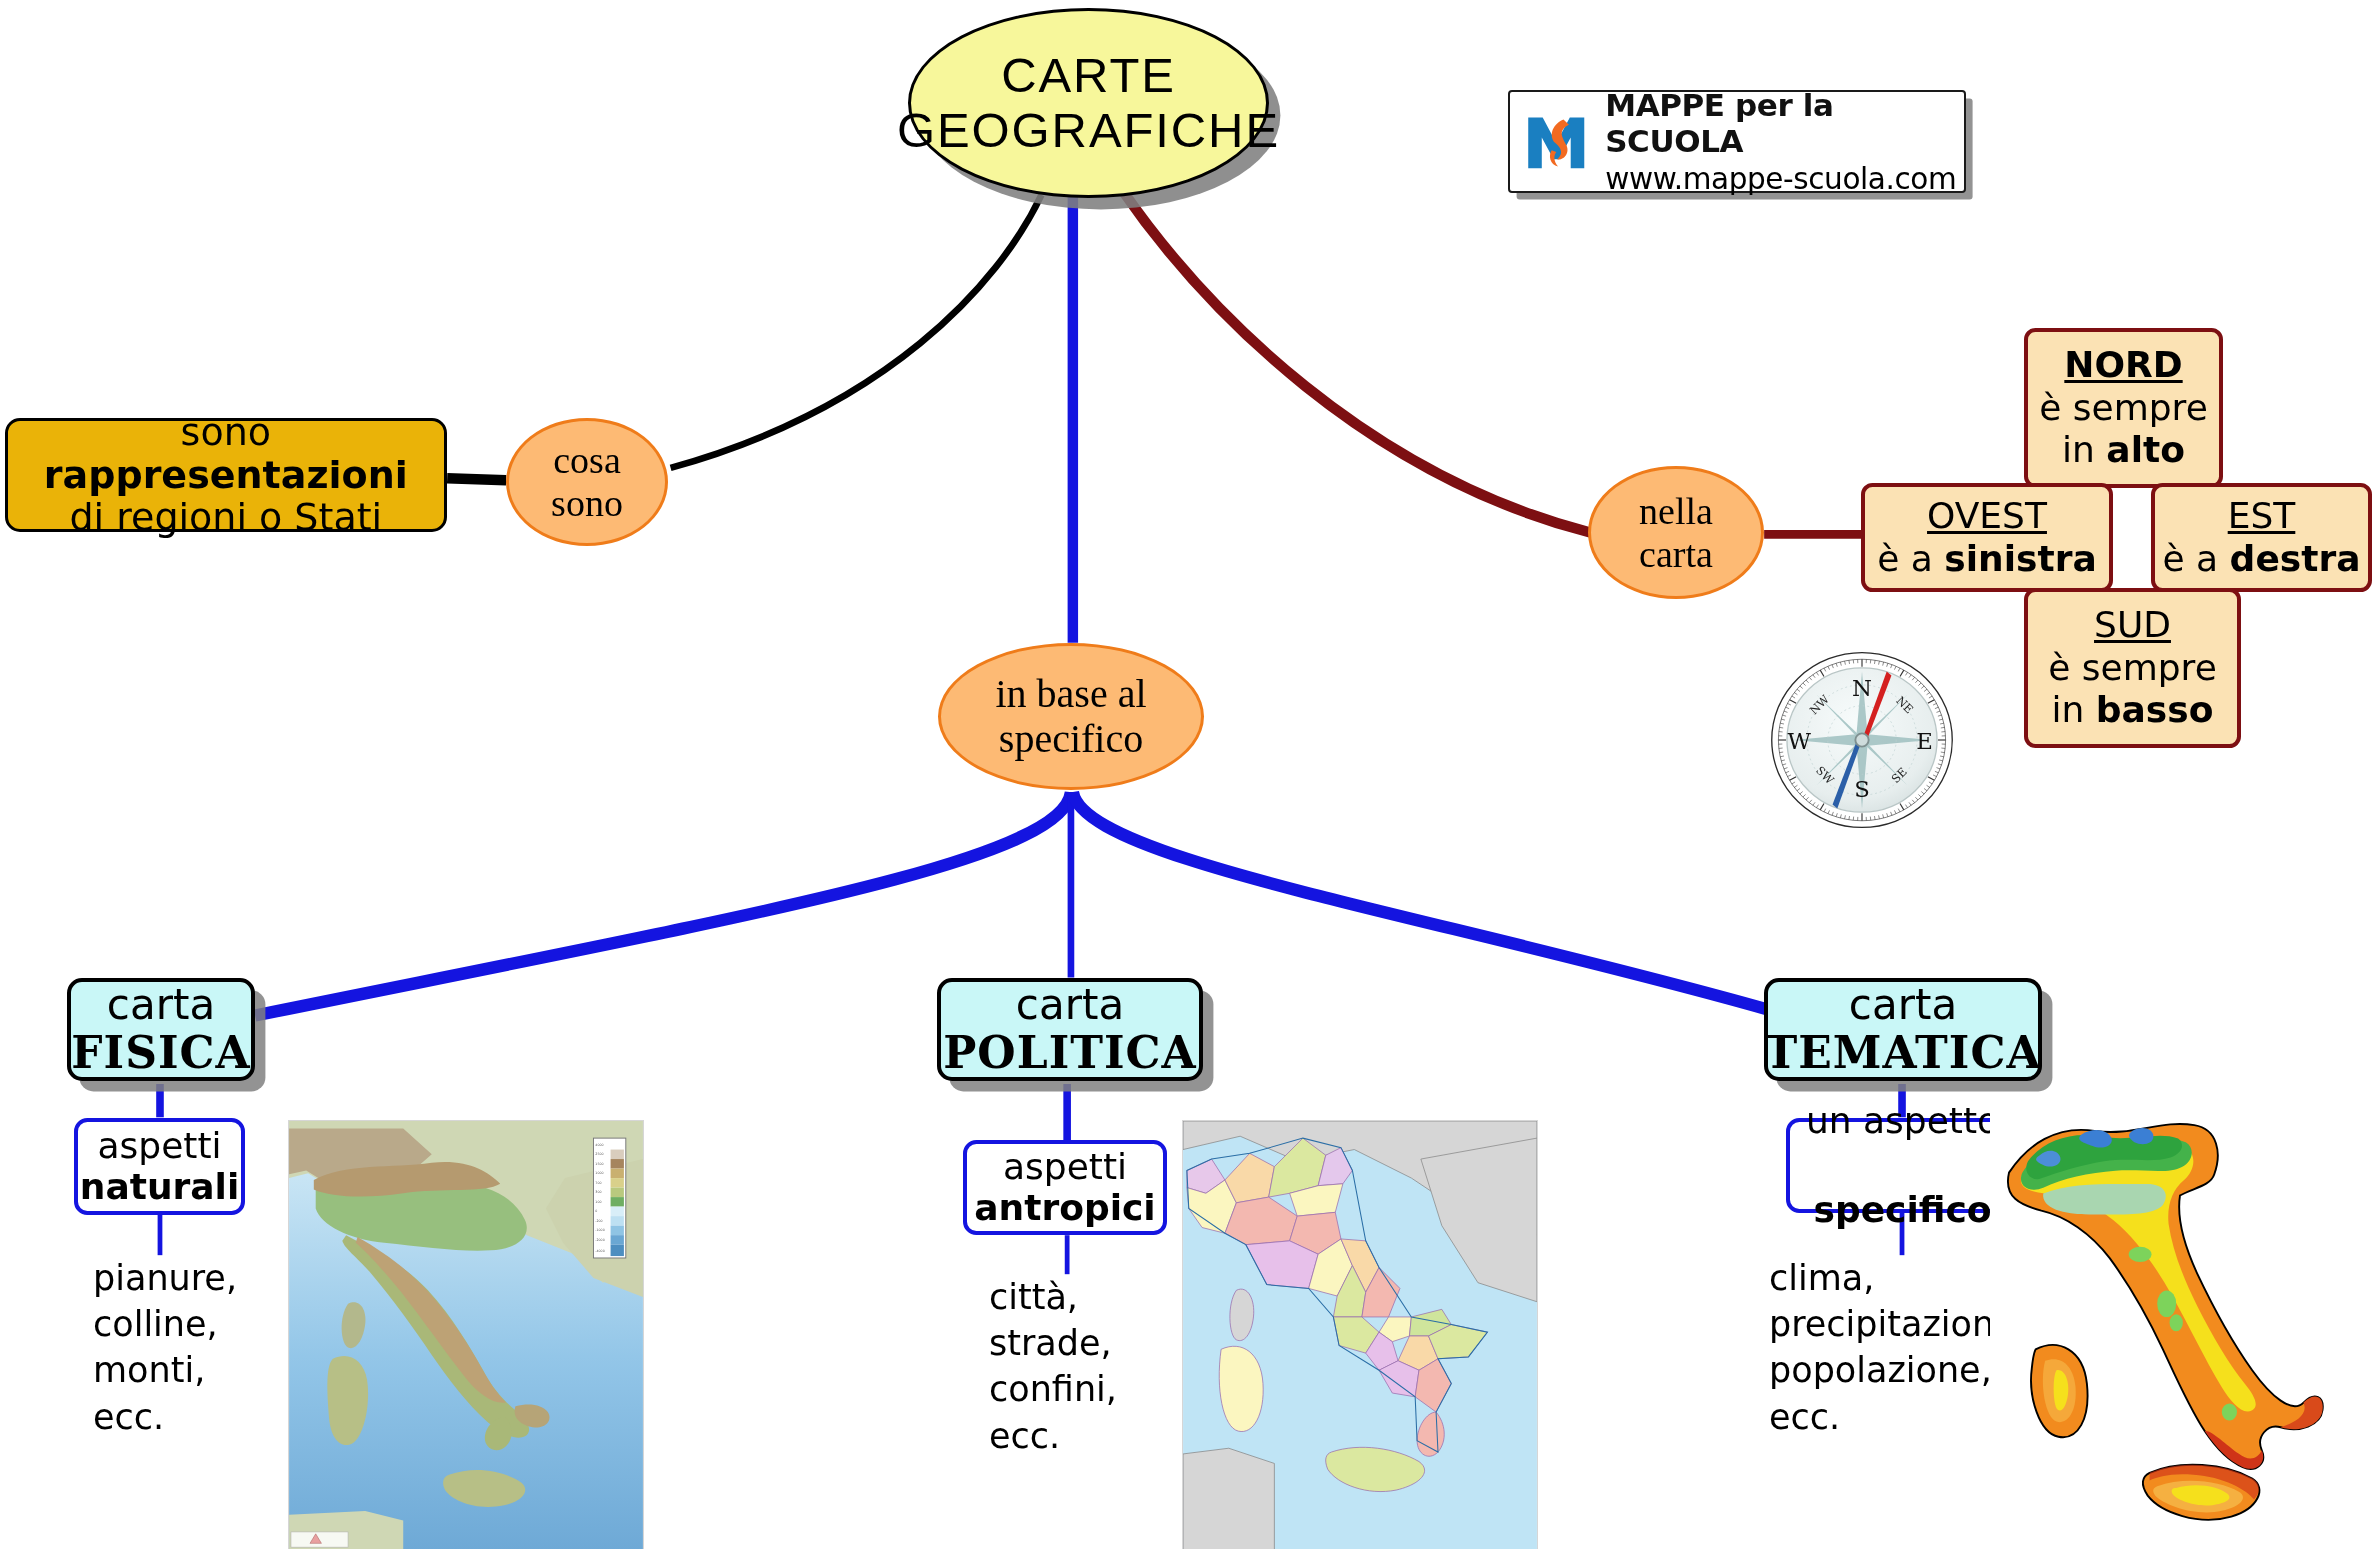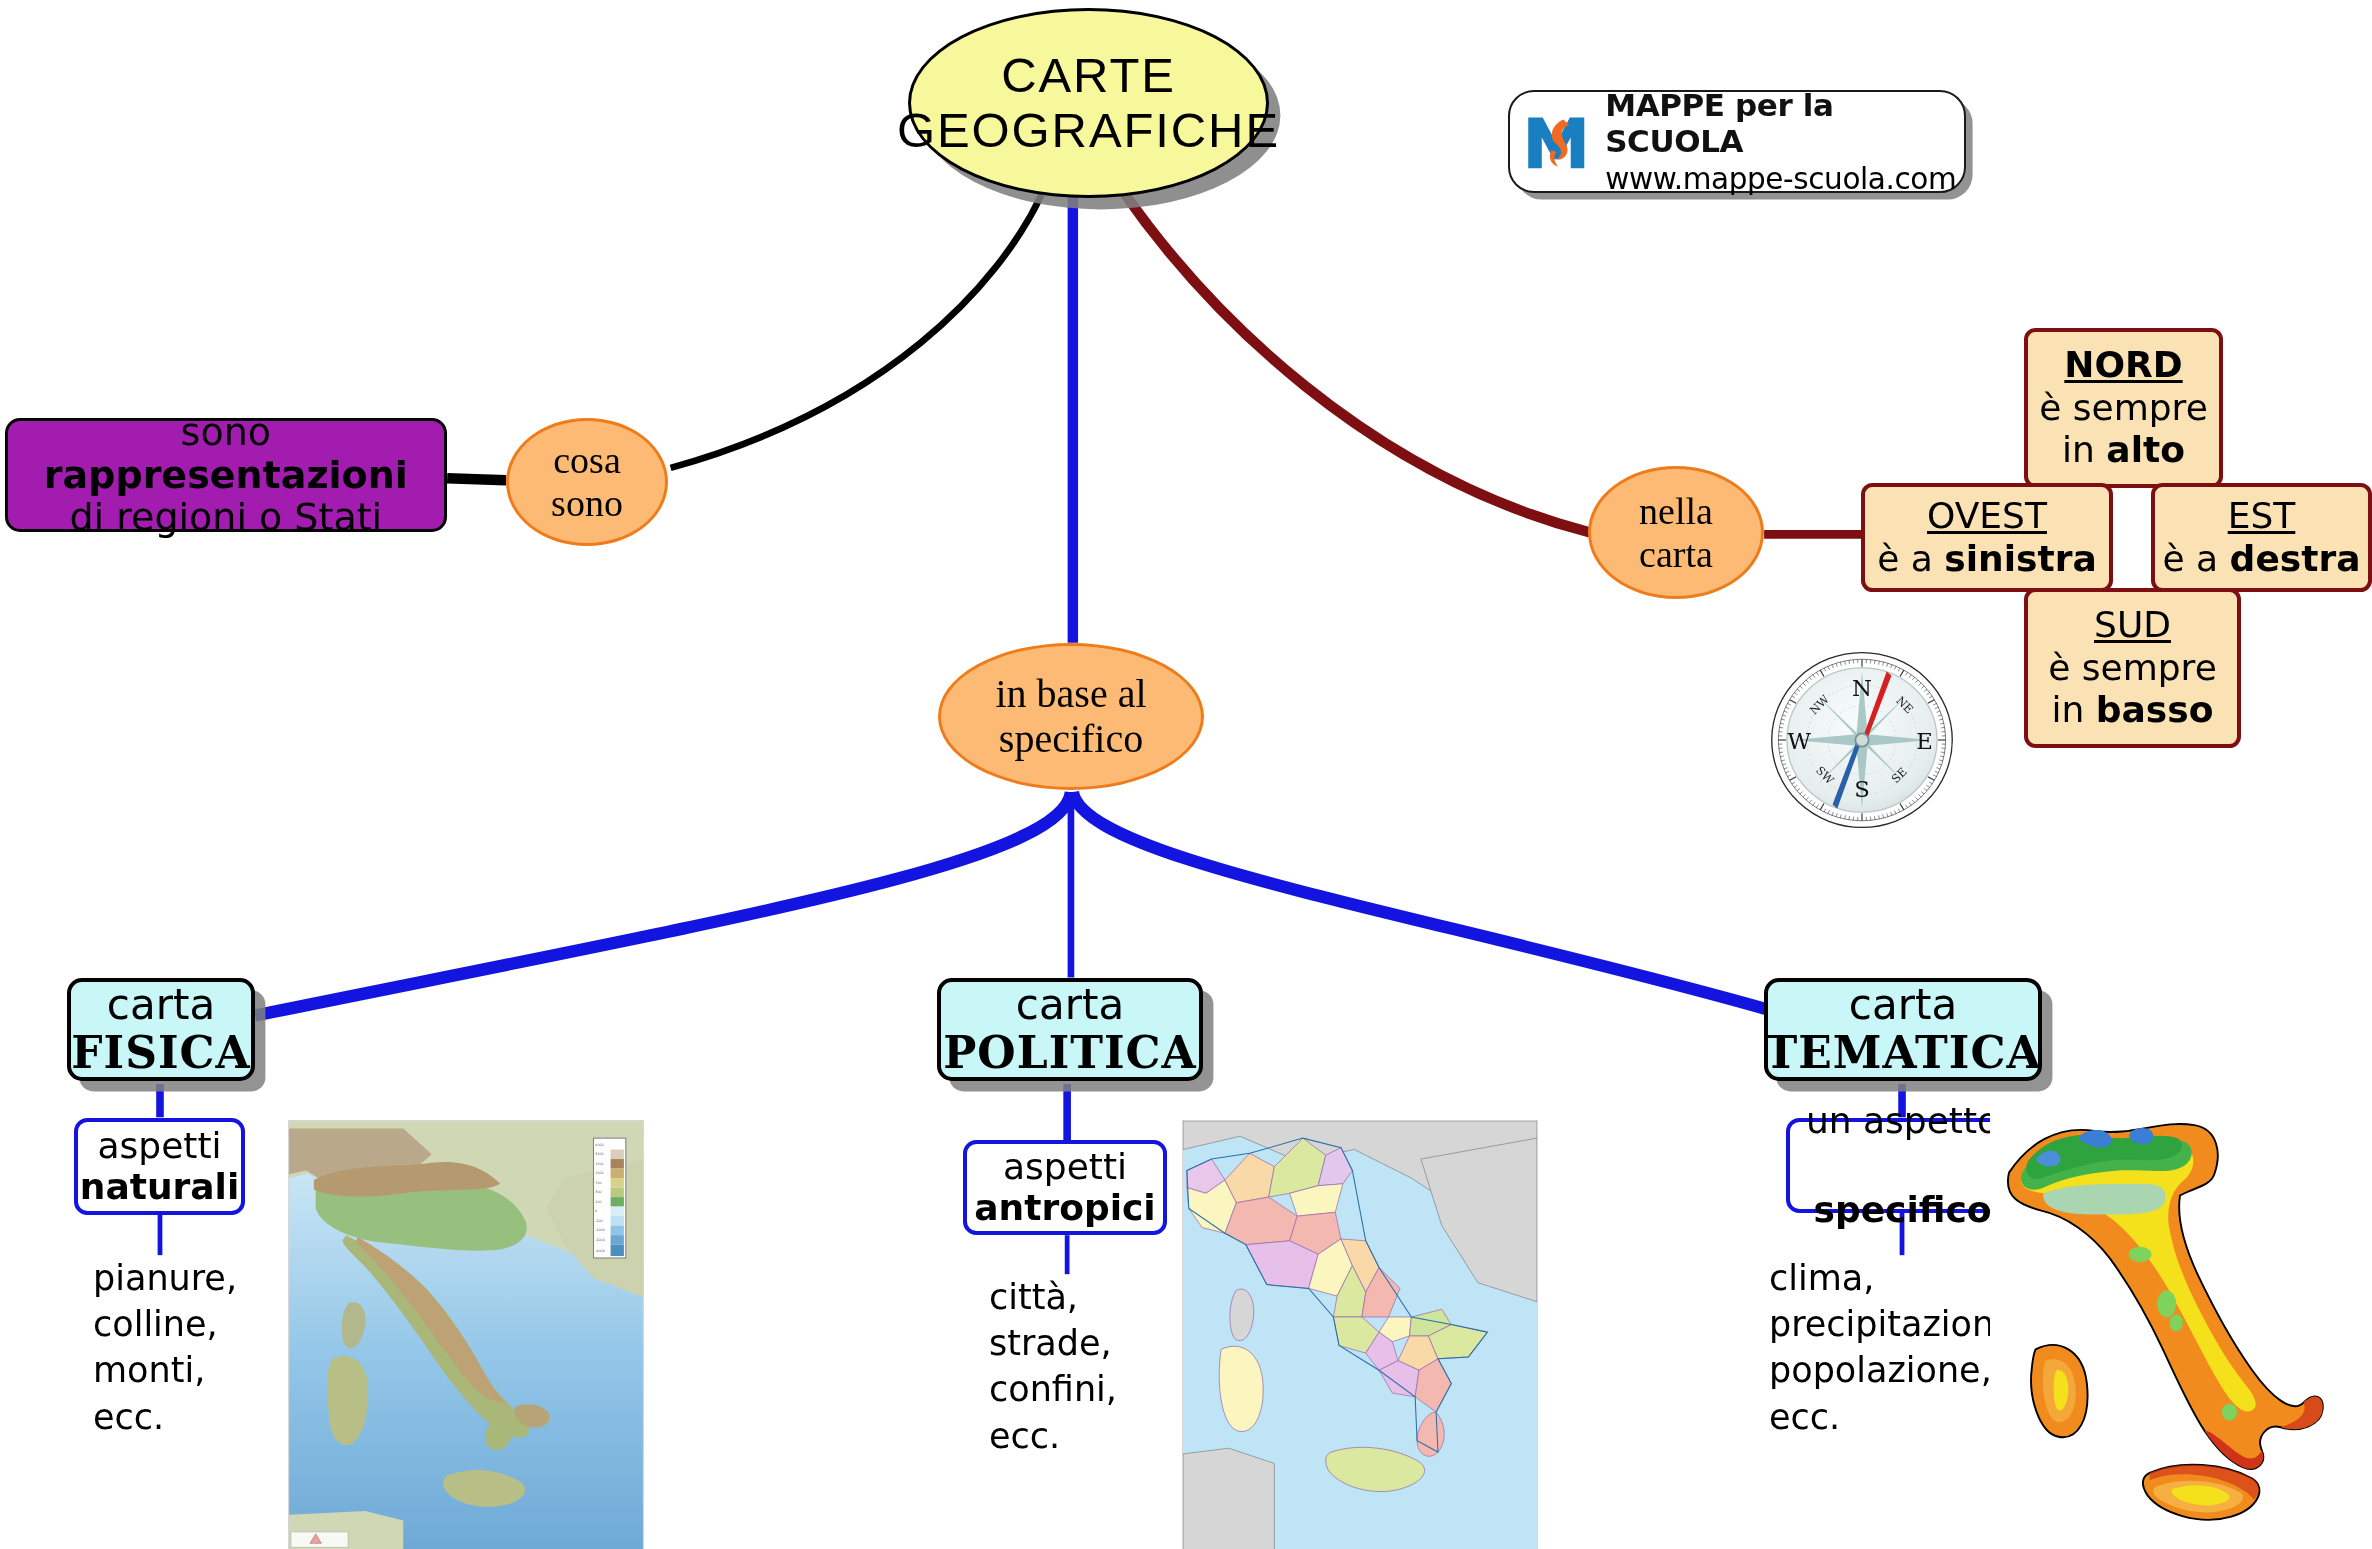--- a/index.html
+++ b/index.html
@@ -58,21 +58,21 @@
     font-family: Liberation Serif, serif;
   }
   #cosa-sono { left: 506px; top: 418px; width: 162px; height: 128px; }
   #nella-carta { left: 1588px; top: 466px; width: 176px; height: 133px; }
   #in-base { left: 938px; top: 643px; width: 266px; height: 147px; font-size: 40px; }
 
   
   #def-box {
     left: 4.8px; top: 418px;
     width: 442px; height: 114px;
-    background: #a21caf;
+    background: #eab308;
     border: 3.8px solid #000;
     border-radius: 15px;
     font-size: 38px;
   }
 
   
   .dir-box {
     background: #fbe2b4;
     border: 4.8px solid #7d0f12;
     border-radius: 11.4px;
@@ -97,21 +97,21 @@
     width: 190px; height: 190px;
   }
 
   
   #logo {
     position: absolute;
     left: 1508px; top: 90px;
     width: 458px; height: 103px;
     background: #ffffff;
     border: 2.9px solid #1a1a1a;
-    border-radius: 26px;
+    border-radius: 4px;
     box-shadow: 7.6px 7.6px 0 -1px rgba(128,128,128,0.85);
     display: flex;
     align-items: center;
     padding-left: 11.4px;
     box-sizing: border-box;
   }
   #logo-text { margin-left: 13.3px; }
   #logo-line1 {
     font-size: 31px; font-weight: bold; color: #111;
     font-family: "DejaVu Sans", sans-serif; letter-spacing: -0.4px;

